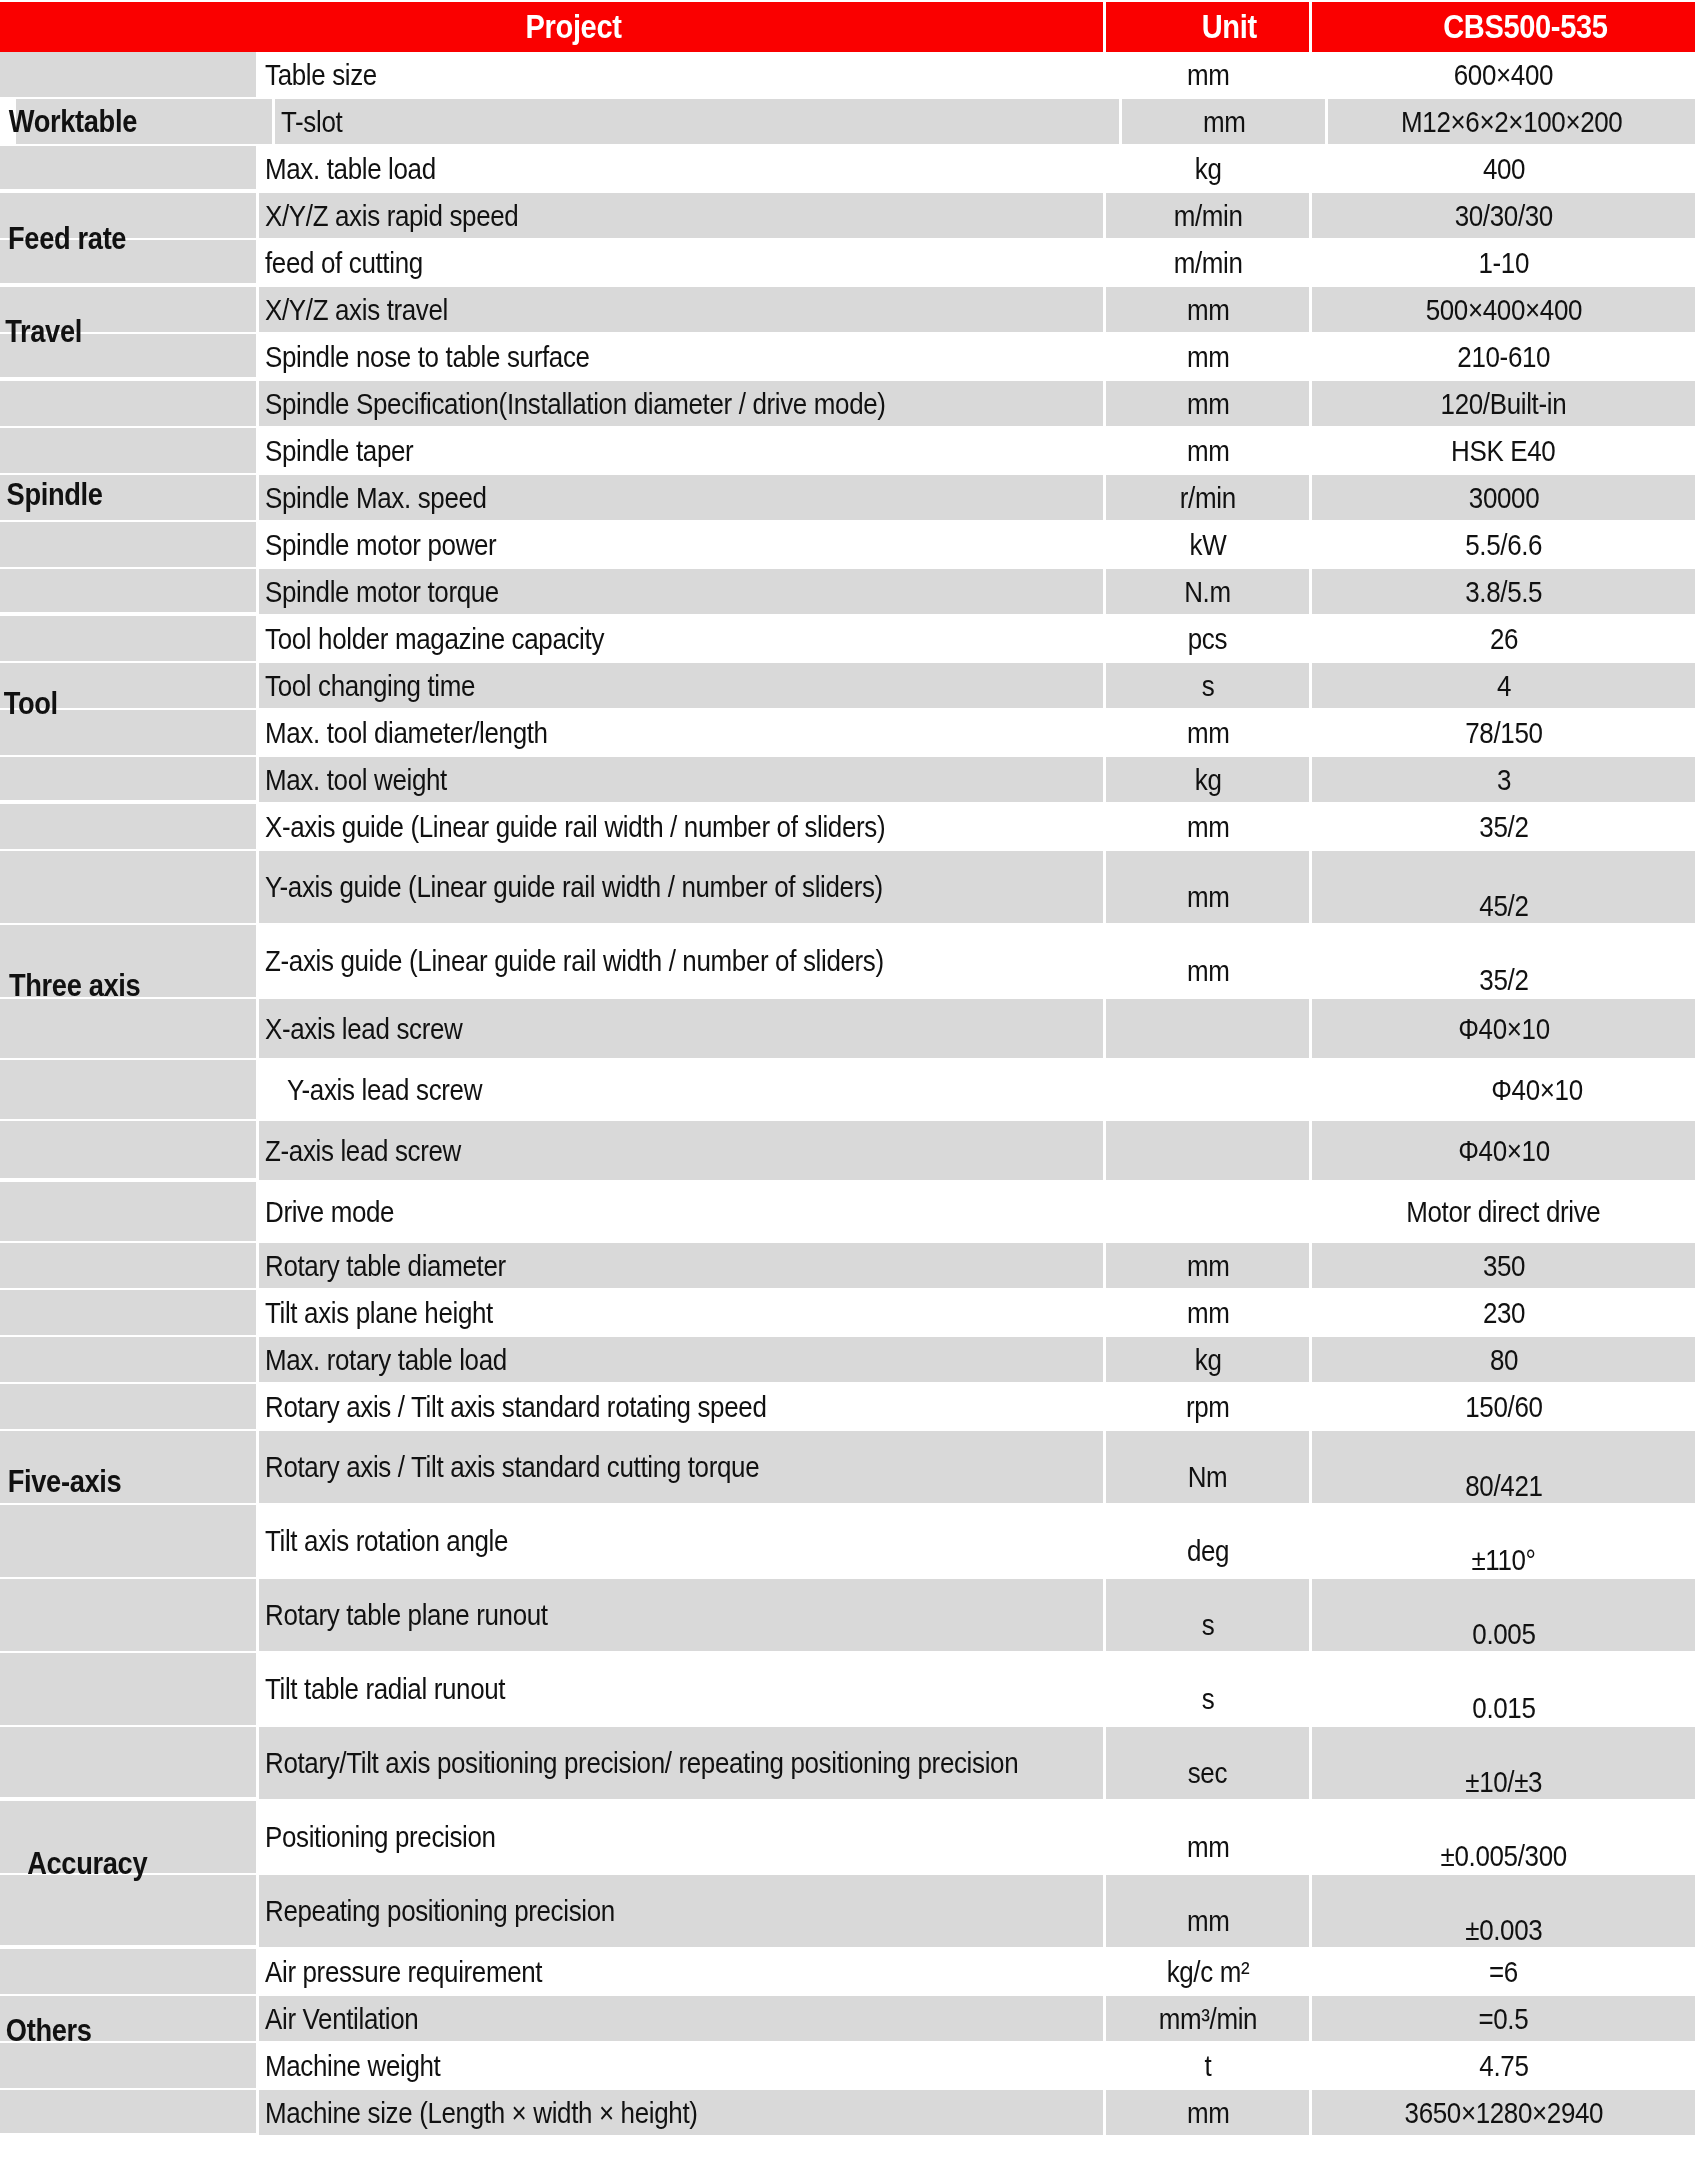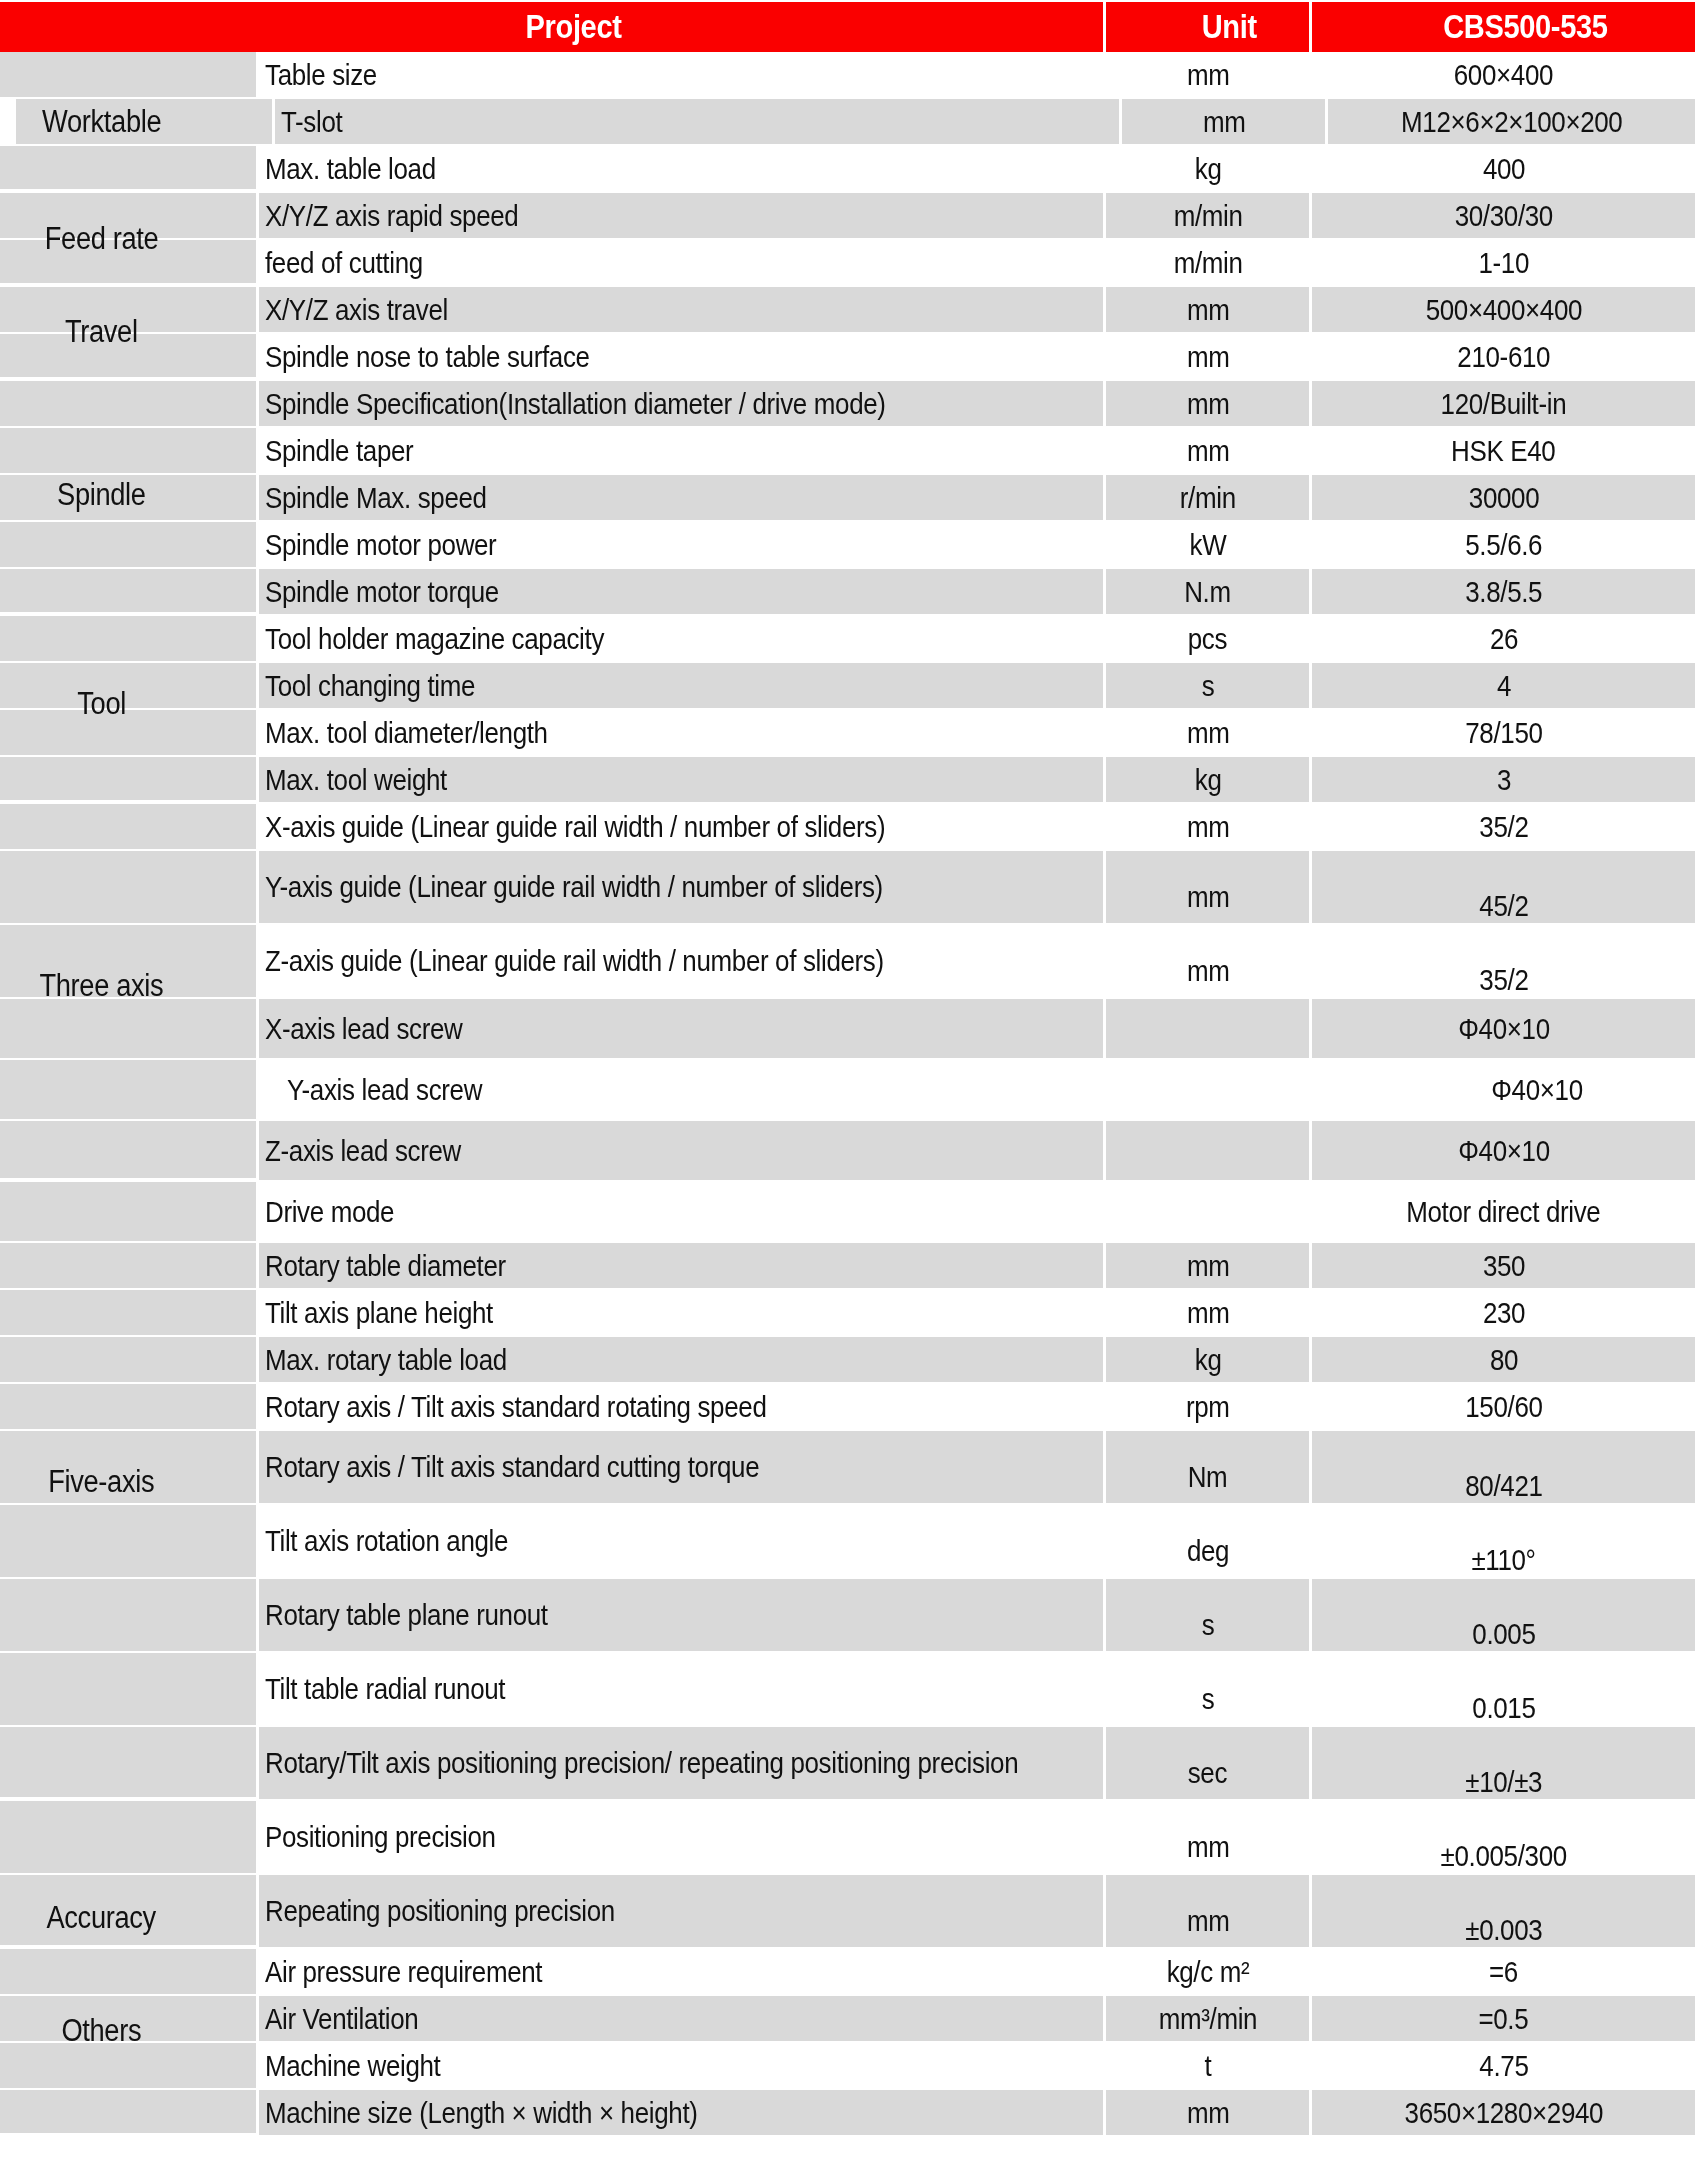--- a/index.html
+++ b/index.html
@@ -34,22 +34,22 @@
   .item { justify-content:flex-start; padding-left:6.2px; }
   .unit, .value { justify-content:center; text-align:center; }
   .row.tall .cell { }
   .row.tall .unit  { align-items:flex-end;   padding-bottom:9.3px; }
   .row.tall .value { align-items:flex-end; padding-top:12.4px; }
   .tx { display:inline-block; transform:scaleX(0.88); transform-origin:center center; }
   .item .tx { transform-origin:left center; }
   
   .glabels { position:absolute; left:0; top:0; width:256px; height:100%; pointer-events:none; }
   .glabel {
-    position:absolute; left:0; width:203px; display:flex; align-items:center; justify-content:center;
-    font-size:31px; letter-spacing:-0.4px; color:#111111;
+    position:absolute; left:0; width:203px; display:flex; align-items:center; 
+    font-size:31px; letter-spacing:-0.4px; color:#111111;font-weight:bold;
   }
 </style>
 </head>
 <body>
 
 <div class="screen">
   <div class="thead grid4">
     <div class="th th-project">
       <span class="tx">Project</span>
     </div>
@@ -76,21 +76,21 @@
         </div>
         <div class="glabel" style="top: 559px; height: 186px;">
           <span class="tx">Tool</span>
         </div>
         <div class="glabel" style="top: 1122px; height: 616px;">
           <span class="tx">Five-axis</span>
         </div>
         <div class="glabel" style="top: 746px; height: 376px;">
           <span class="tx">Three axis</span>
         </div>
-        <div class="glabel" style="top: 1792px; height: 148px;">
+        <div class="glabel" style="top: 1738px; height: 148px; margin-left: 19px;">
           <span class="tx">Accuracy</span>
         </div>
         <div class="glabel" style="top: 1886px; height: 186px;">
           <span class="tx">Others</span>
         </div>
       </div>
   <div class="row grid4 white" style="height: 47px;">
         <div class="cell groupseg"></div>
         <div class="cell bodycell item">
           <span class="tx">Table size</span>

